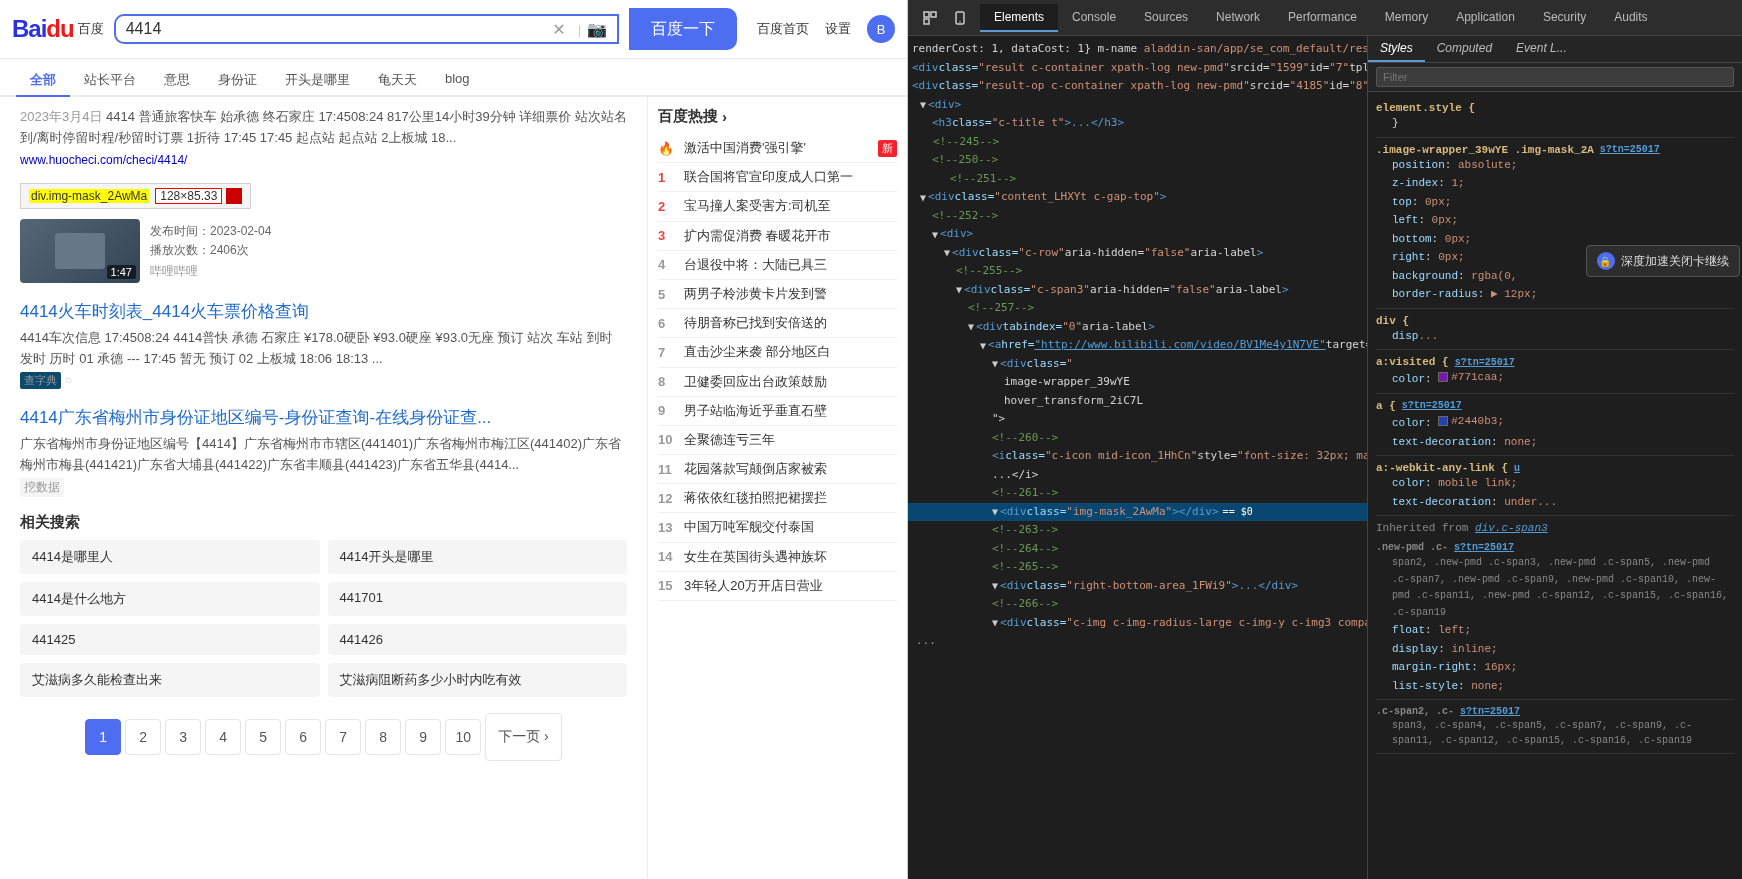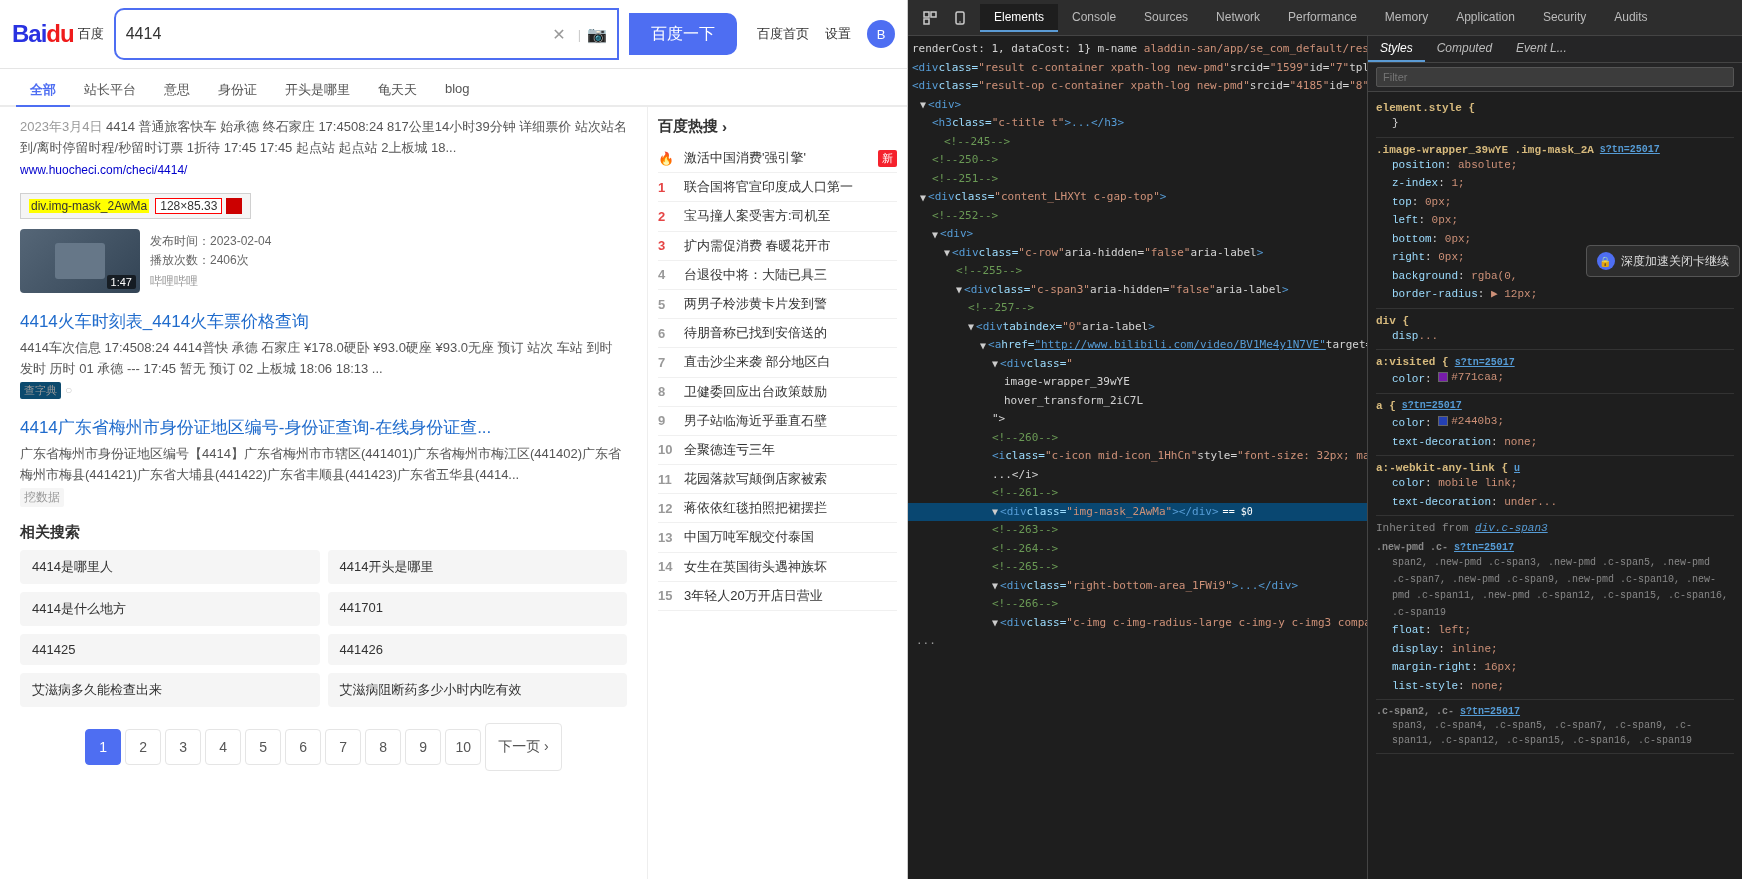--- a/index.html
+++ b/index.html
@@ -4,21 +4,21 @@
   <style>
     * { margin: 0; padding: 0; box-sizing: border-box; }
     body { font-family: Arial, sans-serif; font-size: 13px; background: #fff; width: 1742px; height: 879px; overflow: hidden; display: flex; }
 
     
     .baidu-page { width: 908px; height: 879px; background: #fff; overflow: hidden; display: flex; flex-direction: column; border-right: 1px solid #ccc; }
 
     
     .baidu-header { display: flex; align-items: center; padding: 8px 12px; gap: 10px; background: #fff; border-bottom: 1px solid #e5e5e5; }
     .baidu-logo { display: flex; align-items: center; }
-    .search-bar { display: flex; align-items: center; border: 2px solid #4e6ef2; border-radius: 10px 0 0 10px; flex: 1; height: 52px; padding: 0 10px; background: #fff; }
+    .search-bar { display: flex; align-items: center; border: 2px solid #4e6ef2; border-radius: 10px 0 0 10px; flex: 1; height: 30px; padding: 0 10px; background: #fff; }
     .search-input { border: none; outline: none; font-size: 16px; flex: 1; color: #333; }
     .search-clear { color: #999; font-size: 16px; cursor: pointer; margin-right: 6px; }
     .search-camera { color: #999; font-size: 16px; cursor: pointer; }
     .search-btn { background: #4e6ef2; color: #fff; border: none; height: 42px; padding: 0 22px; font-size: 16px; cursor: pointer; border-radius: 0 10px 10px 0; white-space: nowrap; }
     .header-links { display: flex; gap: 16px; align-items: center; margin-left: 10px; color: #333; font-size: 13px; }
     .header-link { cursor: pointer; color: #333; text-decoration: none; }
 
     
     .nav-tabs { display: flex; gap: 0; padding: 6px 16px 0; border-bottom: 2px solid #ebebeb; background: #fff; }
     .nav-tab { padding: 6px 14px; font-size: 13px; color: #555; cursor: pointer; border-bottom: 2px solid transparent; margin-bottom: -2px; }
@@ -373,27 +373,27 @@
       <div class="dom-line" style="padding-left:12px;">
         <span class="dom-expand">▼</span>
           <span class="dom-tag">&lt;div&gt;</span>
       </div>
       <div class="dom-line" style="padding-left:24px;">
         <span class="dom-tag">&lt;h3 </span>
           <span class="dom-attr-name">class=</span>
           <span class="dom-attr-value">"c-title t"</span>
           <span class="dom-tag">&gt;...&lt;/h3&gt;</span>
       </div>
-      <div class="dom-line" style="padding-left:36px;">
+      <div class="dom-line" style="padding-left:16px;margin-left:9px;">
         <span class="dom-comment">&lt;!--245--&gt;</span>
       </div>
       <div class="dom-line" style="padding-left:24px;">
         <span class="dom-comment">&lt;!--250--&gt;</span>
       </div>
-      <div class="dom-line" style="padding-left:24px;">
+      <div class="dom-line" style="padding-left:24px;margin-left:18px;">
         <span class="dom-comment">&lt;!--251--&gt;</span>
       </div>
       <div class="dom-line" style="padding-left:12px;">
         <span class="dom-expand">▼</span>
           <span class="dom-tag">&lt;div </span>
           <span class="dom-attr-name">class=</span>
           <span class="dom-attr-value">"content_LHXYt c-gap-top"</span>
           <span class="dom-tag">&gt;</span>
       </div>
       <div class="dom-line" style="padding-left:24px;">

